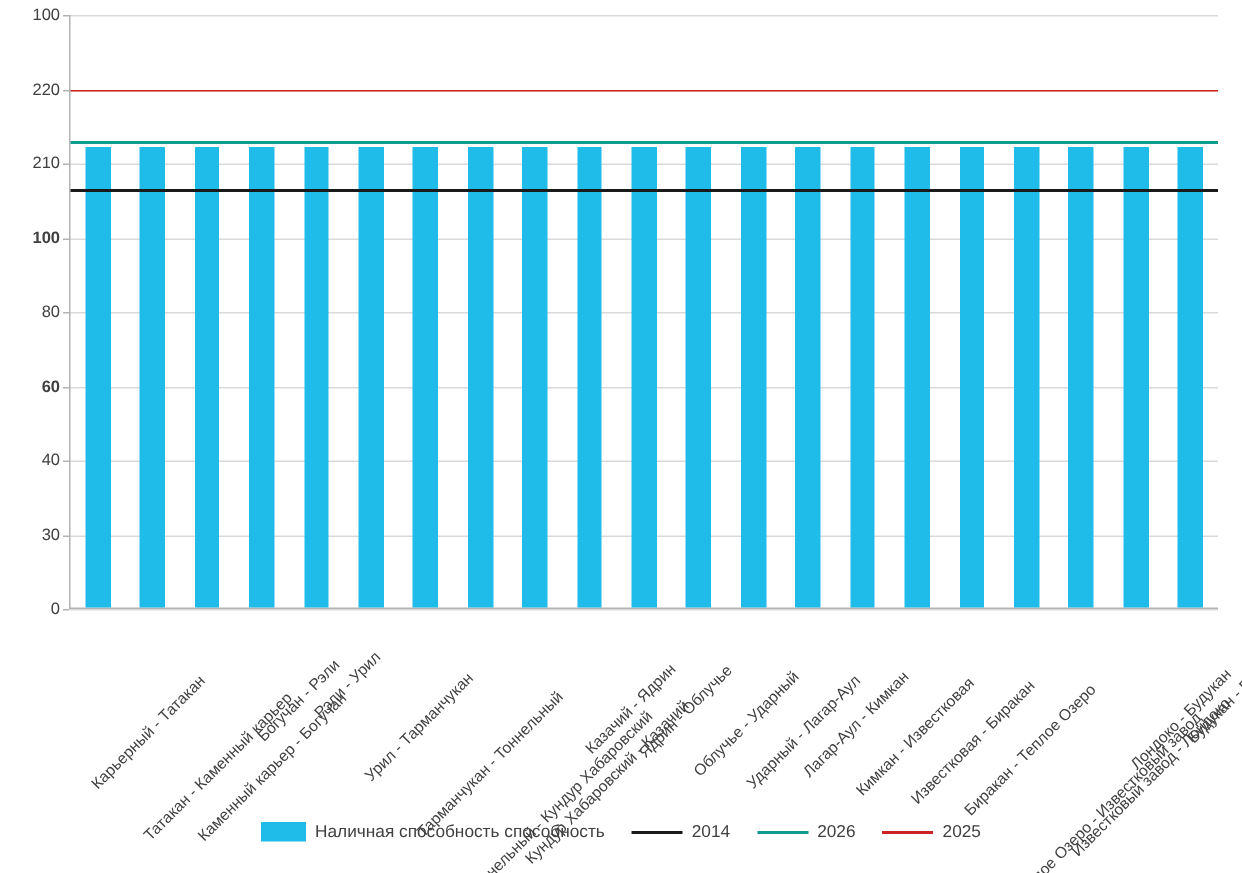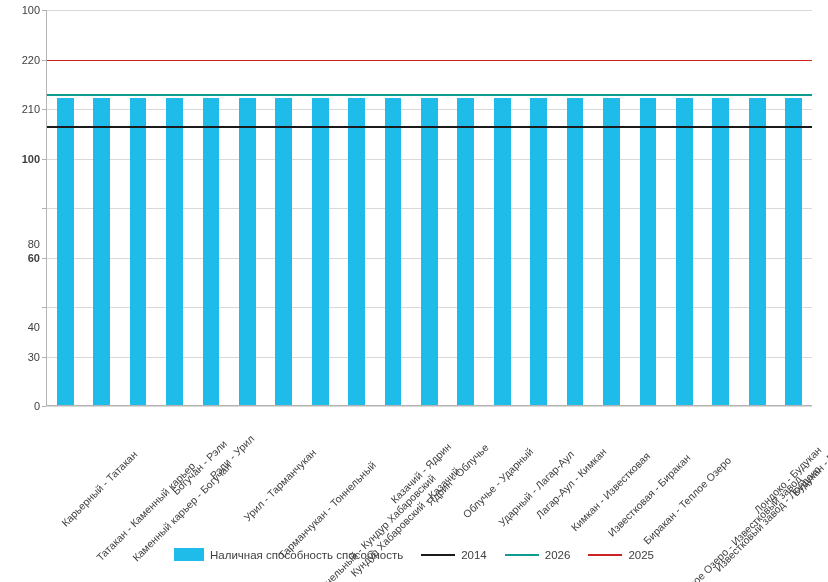--- a/index.html
+++ b/index.html
@@ -164,25 +164,25 @@
         <div class="grid-line" style="top: 49.5px;"></div>
         <div class="grid-line" style="top: 0px;"></div>
       </div>
     <div class="axis-left"></div>
     <div class="axis-bottom"></div>
     <div id="yticks">
         <div class="ytick" style="top: 396px;">0</div>
         <div class="ytick-mark" style="top: 396px;"></div>
         <div class="ytick" style="top: 346.5px;">30</div>
         <div class="ytick-mark" style="top: 346.5px;"></div>
-        <div class="ytick" style="top: 297px; margin-top: 20px;">40</div>
+        <div class="ytick" style="top: 297px;">40</div>
         <div class="ytick-mark" style="top: 297px;"></div>
         <div class="ytick" style="top: 247.5px; font-weight: bold;">60</div>
         <div class="ytick-mark" style="top: 247.5px;"></div>
-        <div class="ytick" style="top: 198px; margin-top: 36px;">80</div>
+        <div class="ytick" style="top: 198px;">80</div>
         <div class="ytick-mark" style="top: 198px;"></div>
         <div class="ytick" style="top: 148.5px; font-weight: bold;">100</div>
         <div class="ytick-mark" style="top: 148.5px;"></div>
         <div class="ytick" style="top: 99px;">210</div>
         <div class="ytick-mark" style="top: 99px;"></div>
         <div class="ytick" style="top: 49.5px;">220</div>
         <div class="ytick-mark" style="top: 49.5px;"></div>
         <div class="ytick" style="top: 0px;">100</div>
         <div class="ytick-mark" style="top: 0px;"></div>
       </div>

